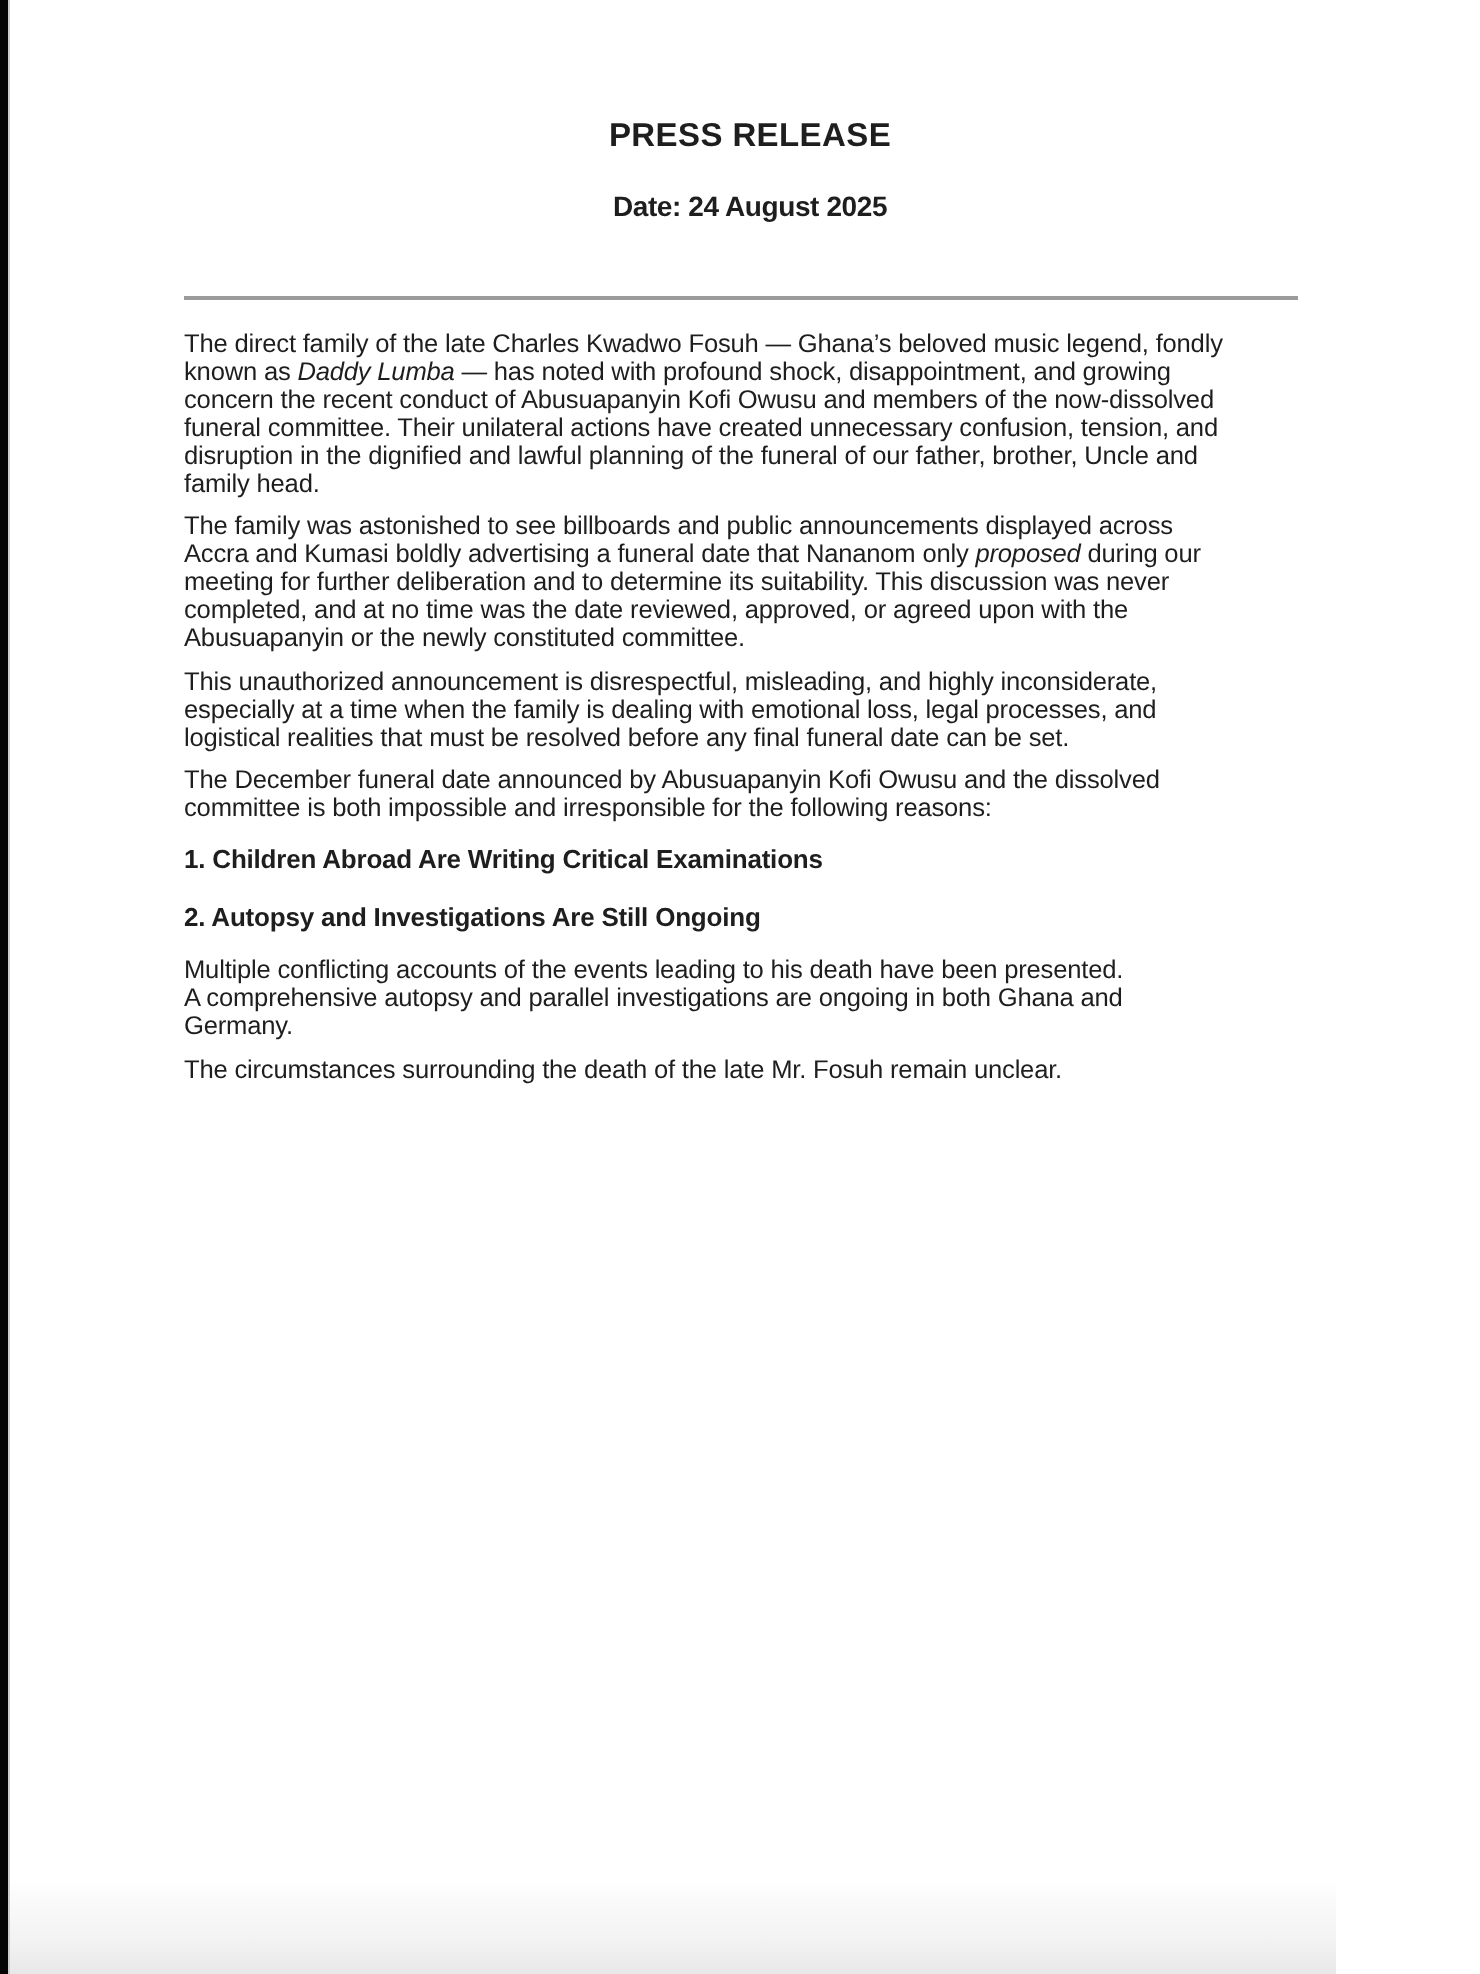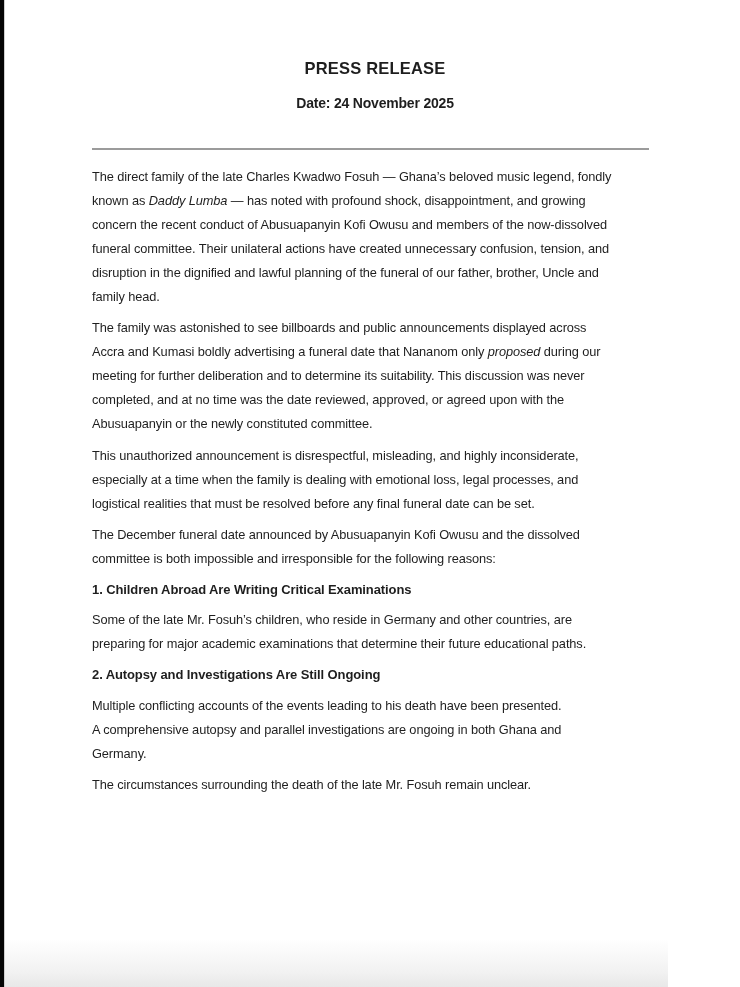--- a/index.html
+++ b/index.html
@@ -70,21 +70,21 @@
   .divider {
     height: 2px;
     width: 557px;
     background: #9b9b9b;
     border: none;
     margin: 32px 0 15px 0;
   }
   .para {
     margin: 0 0 7.5px 0;
     font-size: 12.8px;
-    line-height: 24px;
+    line-height: 14px;
     letter-spacing: -0.1px;
     white-space: pre-line;
   }
   .section-heading {
     margin: 0 0 7.5px 0;
     font-size: 13px;
     font-weight: bold;
     line-height: 22.4px;
     letter-spacing: -0.1px;
     white-space: pre-line;
@@ -99,21 +99,21 @@
 <div class="page">
 
   <div class="edge-bar edge-left"></div>
   <div class="edge-bar edge-right"></div>
   <div class="bottom-fade"></div>
 
   <div class="content">
 
     <header>
       <h1 class="doc-title">PRESS RELEASE</h1>
-      <div class="doc-meta">Date: 24 November 2025</div>
+      <div class="doc-meta">Date: 24 August 2025</div>
     </header>
 
     <div class="divider"></div>
 
     <p class="para"><span>The direct family of the late Charles Kwadwo Fosuh — Ghana’s beloved music legend, fondly
 known as </span><em>Daddy Lumba</em><span> — has noted with profound shock, disappointment, and growing
 concern the recent conduct of Abusuapanyin Kofi Owusu and members of the now-dissolved
 funeral committee. Their unilateral actions have created unnecessary confusion, tension, and
 disruption in the dignified and lawful planning of the funeral of our father, brother, Uncle and
 family head.</span></p>
@@ -126,22 +126,20 @@
 
     <p class="para">This unauthorized announcement is disrespectful, misleading, and highly inconsiderate,
 especially at a time when the family is dealing with emotional loss, legal processes, and
 logistical realities that must be resolved before any final funeral date can be set.</p>
 
     <p class="para">The December funeral date announced by Abusuapanyin Kofi Owusu and the dissolved
 committee is both impossible and irresponsible for the following reasons:</p>
 
     <h3 class="section-heading">1. Children Abroad Are Writing Critical Examinations</h3>
 
-    <p class="para">Some of the late Mr. Fosuh’s children, who reside in Germany and other countries, are
-preparing for major academic examinations that determine their future educational paths.</p>
 
 
     <h3 class="section-heading">2. Autopsy and Investigations Are Still Ongoing</h3>
 
     <p class="para">Multiple conflicting accounts of the events leading to his death have been presented.
 A comprehensive autopsy and parallel investigations are ongoing in both Ghana and
 Germany.</p>
 
     <p class="para">The circumstances surrounding the death of the late Mr. Fosuh remain unclear.</p>
 

